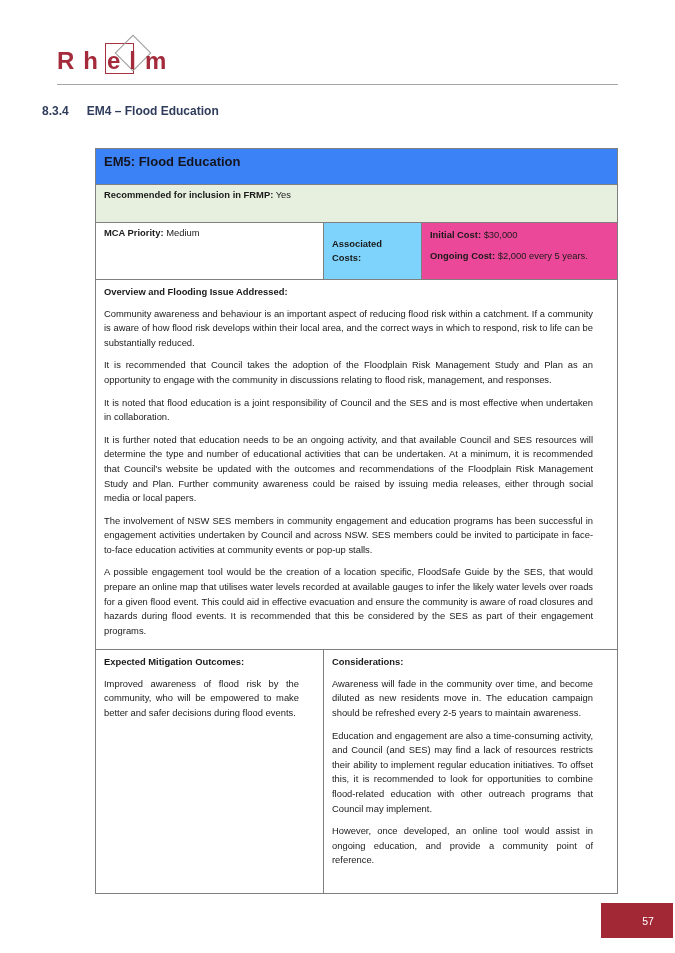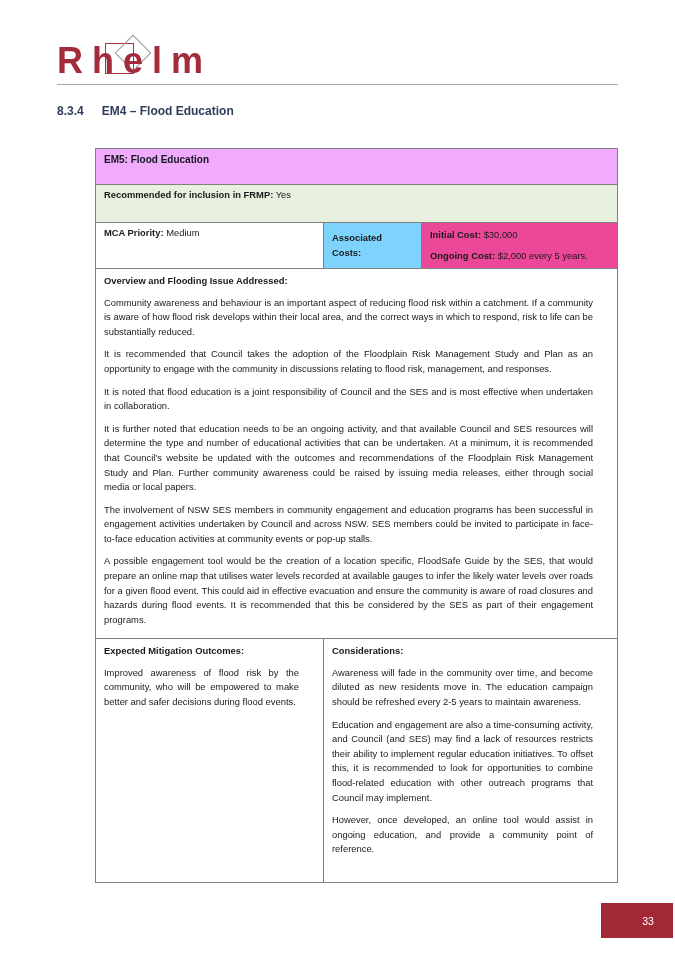--- a/index.html
+++ b/index.html
@@ -14,65 +14,65 @@
     overflow: hidden;
   }
 
   
   .logo { position: absolute; left: 57px; top: 28px; width: 150px; height: 52px; }
   .logo-sq { position: absolute; background: transparent; }
   .logo-sq.red   { left: 48px; top: 15px; width: 29px; height: 31px; border: 1.5px solid #a8323f; z-index: 1; }
   .logo-sq.gray  { left: 63px; top: 12px; width: 26px; height: 26px; border: 1px solid #9b9b9b; transform: rotate(45deg); z-index: 1; }
   .logo-text {
     position: absolute; left: 0; top: 18px; z-index: 2;
-    font-size: 36px; font-weight: bold; color: #a32b3c;
+    font-size: 24px; font-weight: bold; color: #a32b3c;
     letter-spacing: 9px; line-height: 30px;
   }
   .doc-title {
     position: absolute; right: 74px; top: 62px;
     font-size: 10.3px; color: #595959;
   }
   .header-rule {
     position: absolute; left: 57px; top: 84px; width: 561px; height: 1px;
     background: #a6a6a6;
   }
 
   
   .section-heading {
-    position: absolute; left: 57px; top: 104px;
+    position: absolute; left: 42px; top: 104px;
     font-size: 12px; font-weight: bold; color: #2f3c5c;
   }
   .section-heading .sec-num { margin-right: 18px; }
 
   
   table.em-table {
     position: absolute; left: 95px; top: 148px; width: 522px;
     border-collapse: collapse; table-layout: fixed;
     font-size: 9.4px; line-height: 1.55; color: #1a1a1a;
   }
   table.em-table td {
     border: 1px solid #7f7f7f;
     padding: 3px 8px;
     vertical-align: top;
   }
   .row-title td {
-    background: #f0abfc; height: 36px;
-    font-weight: bold; font-size: 10px; color: #14141f;
+    background: #3b82f6; height: 36px;
+    font-weight: bold; font-size: 13px; color: #14141f;
     vertical-align: middle;
   }
   .row-frmp td { background: #e7f0df; height: 38px; vertical-align: middle; }
   .row-type td { height: 23px; vertical-align: middle; }
   .row-mca td  { height: 40px; }
   .cell-assoc {
     background: #7dd3fc; font-weight: bold;
     vertical-align: middle !important; 
   }
   .cell-costs { background: #ec4899; }
   .cell-costs .cost-line { margin: 2px 0 6px 0; }
-  .cell-costs .cost-line:last-child { margin-bottom: 2px; }
+  .cell-costs .cost-line:last-child { margin-bottom: 13px; }
 
   .cell-overview { height: 365px; }
   .cell-overview .cell-head,
   .cell-outcomes .cell-head,
   .cell-considerations .cell-head { font-weight: bold; margin: 2px 0 7px 0; }
   .cell-overview p, .cell-outcomes p, .cell-considerations p {
     text-align: justify; margin: 0 16px 8px 0;
   }
   .cell-outcomes, .cell-considerations { height: 244px; }
 
@@ -149,16 +149,16 @@
         <div class="cell-head">Considerations:</div>
         <p>Awareness will fade in the community over time, and become diluted as new residents move in. The education campaign should be refreshed every 2-5 years to maintain awareness.</p>
         <p>Education and engagement are also a time-consuming activity, and Council (and SES) may find a lack of resources restricts their ability to implement regular education initiatives. To offset this, it is recommended to look for opportunities to combine flood-related education with other outreach programs that Council may implement.</p>
         <p>However, once developed, an online tool would assist in ongoing education, and provide a community point of reference.</p>
       </td>
     </tr>
   </tbody>
     </table>
 
   <div class="page-number-box">
-    <span>33</span>
+    <span>57</span>
   </div>
 
 </div>
 
 </body></html>

